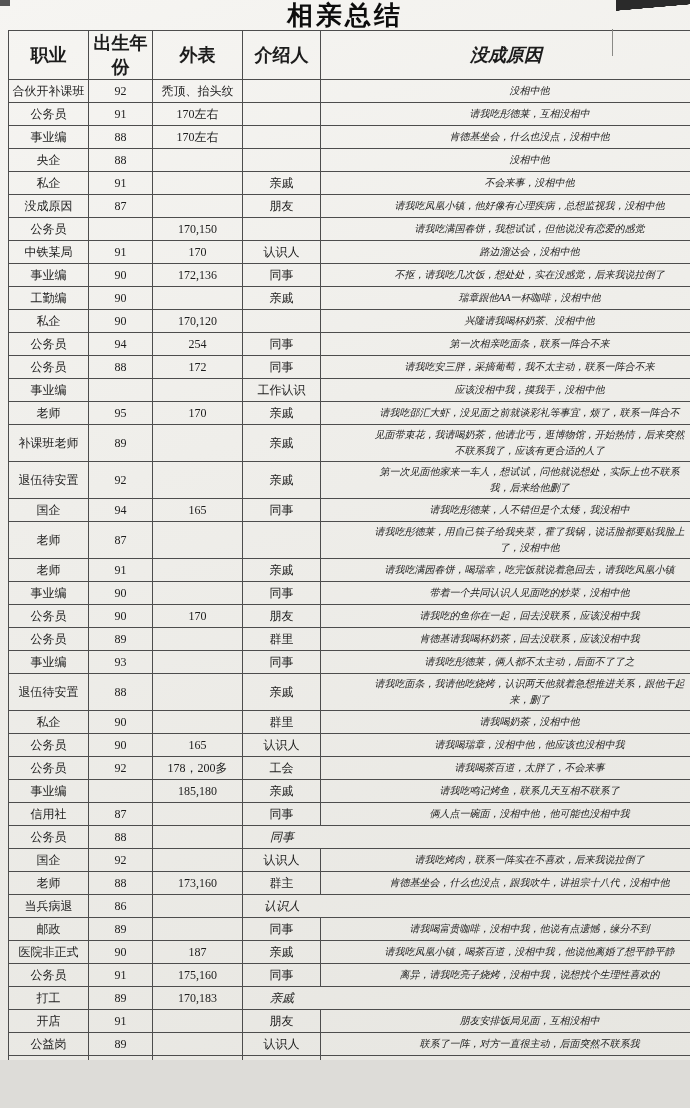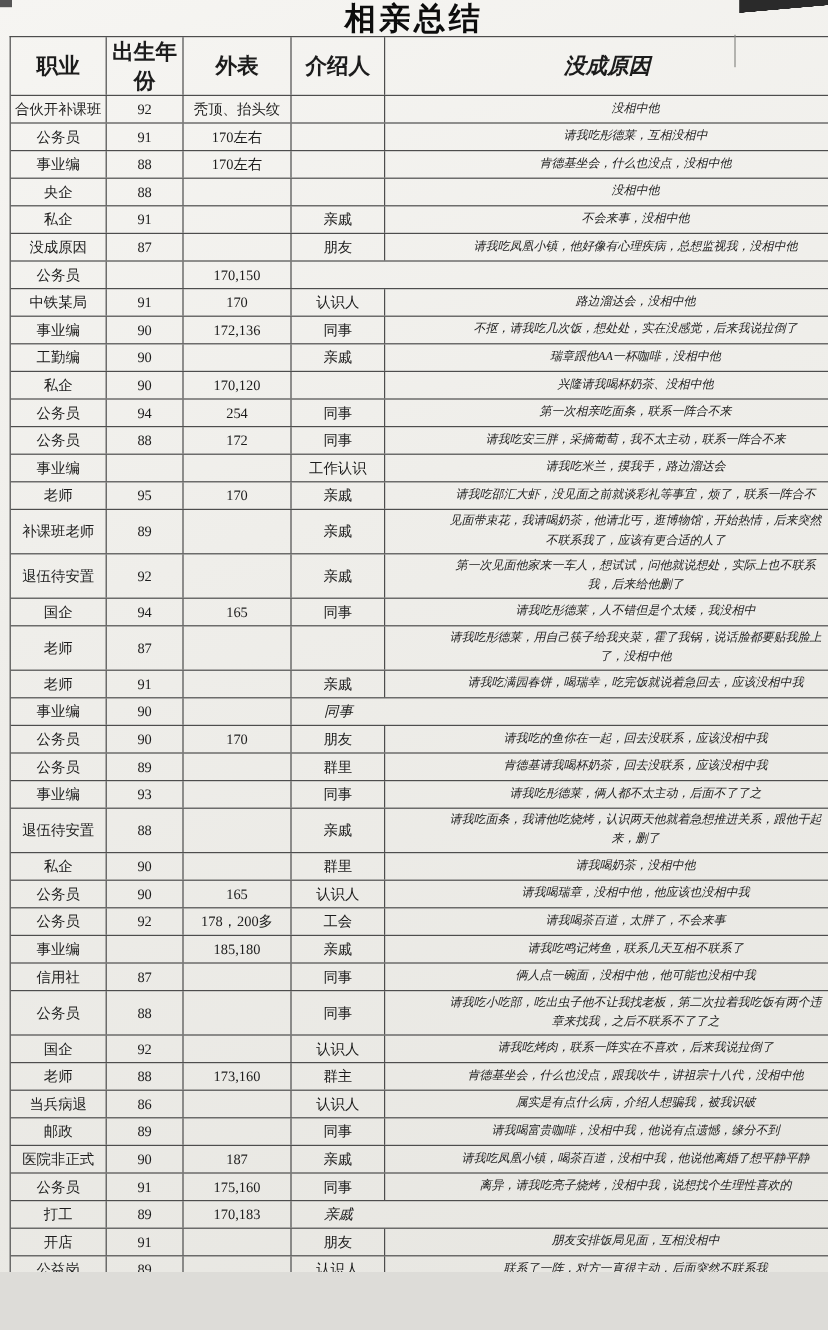--- a/index.html
+++ b/index.html
@@ -125,20 +125,21 @@
     <div class="cell"></div>
     <div class="cell">朋友</div>
     <div class="cell cell-reason">请我吃凤凰小镇，他好像有心理疾病，总想监视我，没相中他</div>
   </div>
 
   <div class="row">
     <div class="cell">公务员</div>
     <div class="cell"></div>
     <div class="cell">170,150</div>
     <div class="cell"></div>
+    <div class="cell cell-reason">请我吃满国春饼，我想试试，但他说没有恋爱的感觉</div>
   </div>
 
   <div class="row">
     <div class="cell">中铁某局</div>
     <div class="cell">91</div>
     <div class="cell">170</div>
     <div class="cell">认识人</div>
     <div class="cell cell-reason">路边溜达会，没相中他</div>
   </div>
 
@@ -180,21 +181,21 @@
     <div class="cell">172</div>
     <div class="cell">同事</div>
     <div class="cell cell-reason">请我吃安三胖，采摘葡萄，我不太主动，联系一阵合不来</div>
   </div>
 
   <div class="row">
     <div class="cell">事业编</div>
     <div class="cell"></div>
     <div class="cell"></div>
     <div class="cell">工作认识</div>
-    <div class="cell cell-reason">请我吃米兰，摸我手，路边溜达会</div>
+    <div class="cell cell-reason">应该没相中我，摸我手，没相中他</div>
   </div>
 
   <div class="row">
     <div class="cell">老师</div>
     <div class="cell">95</div>
     <div class="cell">170</div>
     <div class="cell">亲戚</div>
     <div class="cell cell-reason">请我吃邵汇大虾，没见面之前就谈彩礼等事宜，烦了，联系一阵合不</div>
   </div>
 
@@ -228,28 +229,29 @@
     <div class="cell"></div>
     <div class="cell"></div>
     <div class="cell cell-reason">请我吃彤德莱，用自己筷子给我夹菜，霍了我锅，说话脸都要贴我脸上了，没相中他</div>
   </div>
 
   <div class="row">
     <div class="cell">老师</div>
     <div class="cell">91</div>
     <div class="cell"></div>
     <div class="cell">亲戚</div>
-    <div class="cell cell-reason">请我吃满园春饼，喝瑞幸，吃完饭就说着急回去，应该没相中我</div>
-  </div>
-
-  <div class="row">
-    <div class="cell">事业编</div>
-    <div class="cell">90</div>
-    <div class="cell"></div>
-    <div class="cell">同事</div>
+    <div class="cell cell-reason">请我吃满园春饼，喝瑞幸，吃完饭就说着急回去，请我吃凤凰小镇</div>
+  </div>
+
+  <div class="row">
+    <div class="cell">事业编</div>
+    <div class="cell">90</div>
+    <div class="cell"></div>
+    <div class="cell">同事</div>
+    <div class="cell cell-reason">带着一个共同认识人见面吃的炒菜，没相中他</div>
   </div>
 
   <div class="row">
     <div class="cell">公务员</div>
     <div class="cell">90</div>
     <div class="cell">170</div>
     <div class="cell">朋友</div>
     <div class="cell cell-reason">请我吃的鱼你在一起，回去没联系，应该没相中我</div>
   </div>
 
@@ -315,21 +317,20 @@
     <div class="cell"></div>
     <div class="cell">同事</div>
     <div class="cell cell-reason">俩人点一碗面，没相中他，他可能也没相中我</div>
   </div>
 
   <div class="row">
     <div class="cell">公务员</div>
     <div class="cell">88</div>
     <div class="cell"></div>
     <div class="cell">同事</div>
-    <div class="cell cell-reason">请我吃小吃部，吃出虫子他不让我找老板，第二次拉着我吃饭有两个违章来找我，之后不联系不了了之</div>
   </div>
 
   <div class="row">
     <div class="cell">国企</div>
     <div class="cell">92</div>
     <div class="cell"></div>
     <div class="cell">认识人</div>
     <div class="cell cell-reason">请我吃烤肉，联系一阵实在不喜欢，后来我说拉倒了</div>
   </div>
 
@@ -339,21 +340,20 @@
     <div class="cell">173,160</div>
     <div class="cell">群主</div>
     <div class="cell cell-reason">肯德基坐会，什么也没点，跟我吹牛，讲祖宗十八代，没相中他</div>
   </div>
 
   <div class="row">
     <div class="cell">当兵病退</div>
     <div class="cell">86</div>
     <div class="cell"></div>
     <div class="cell">认识人</div>
-    <div class="cell cell-reason">属实是有点什么病，介绍人想骗我，被我识破</div>
   </div>
 
   <div class="row">
     <div class="cell">邮政</div>
     <div class="cell">89</div>
     <div class="cell"></div>
     <div class="cell">同事</div>
     <div class="cell cell-reason">请我喝富贵咖啡，没相中我，他说有点遗憾，缘分不到</div>
   </div>
 

